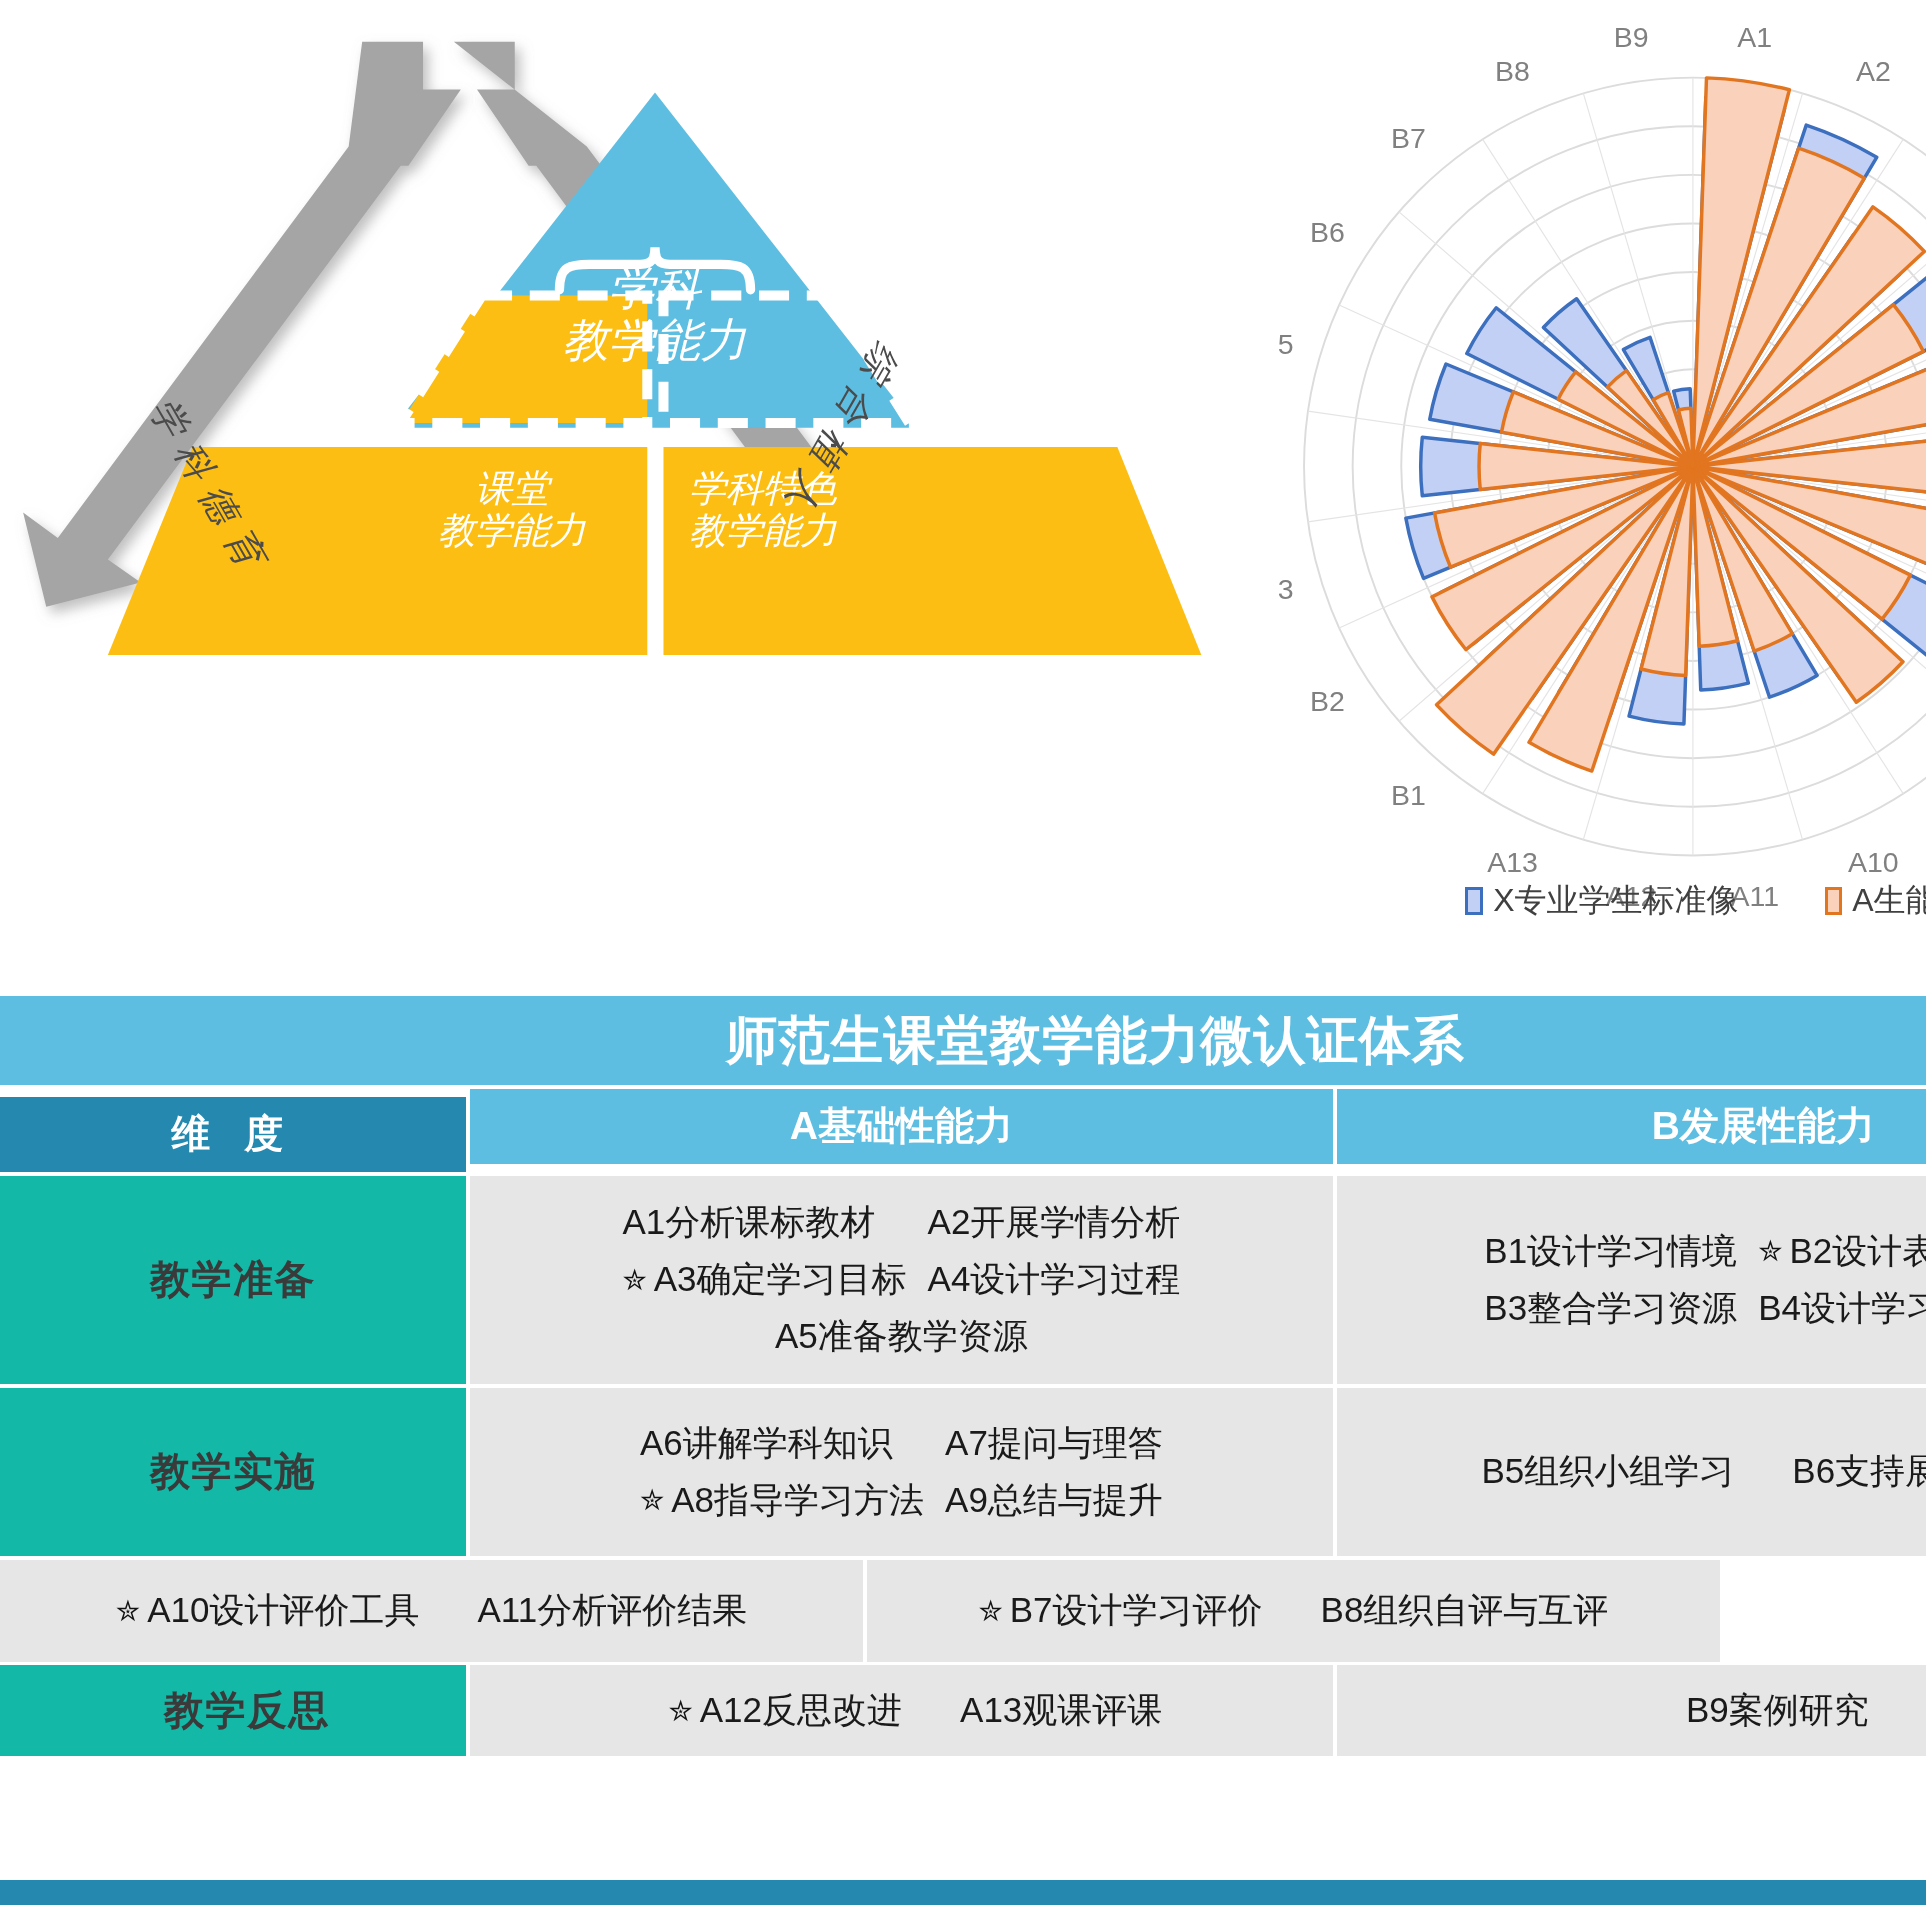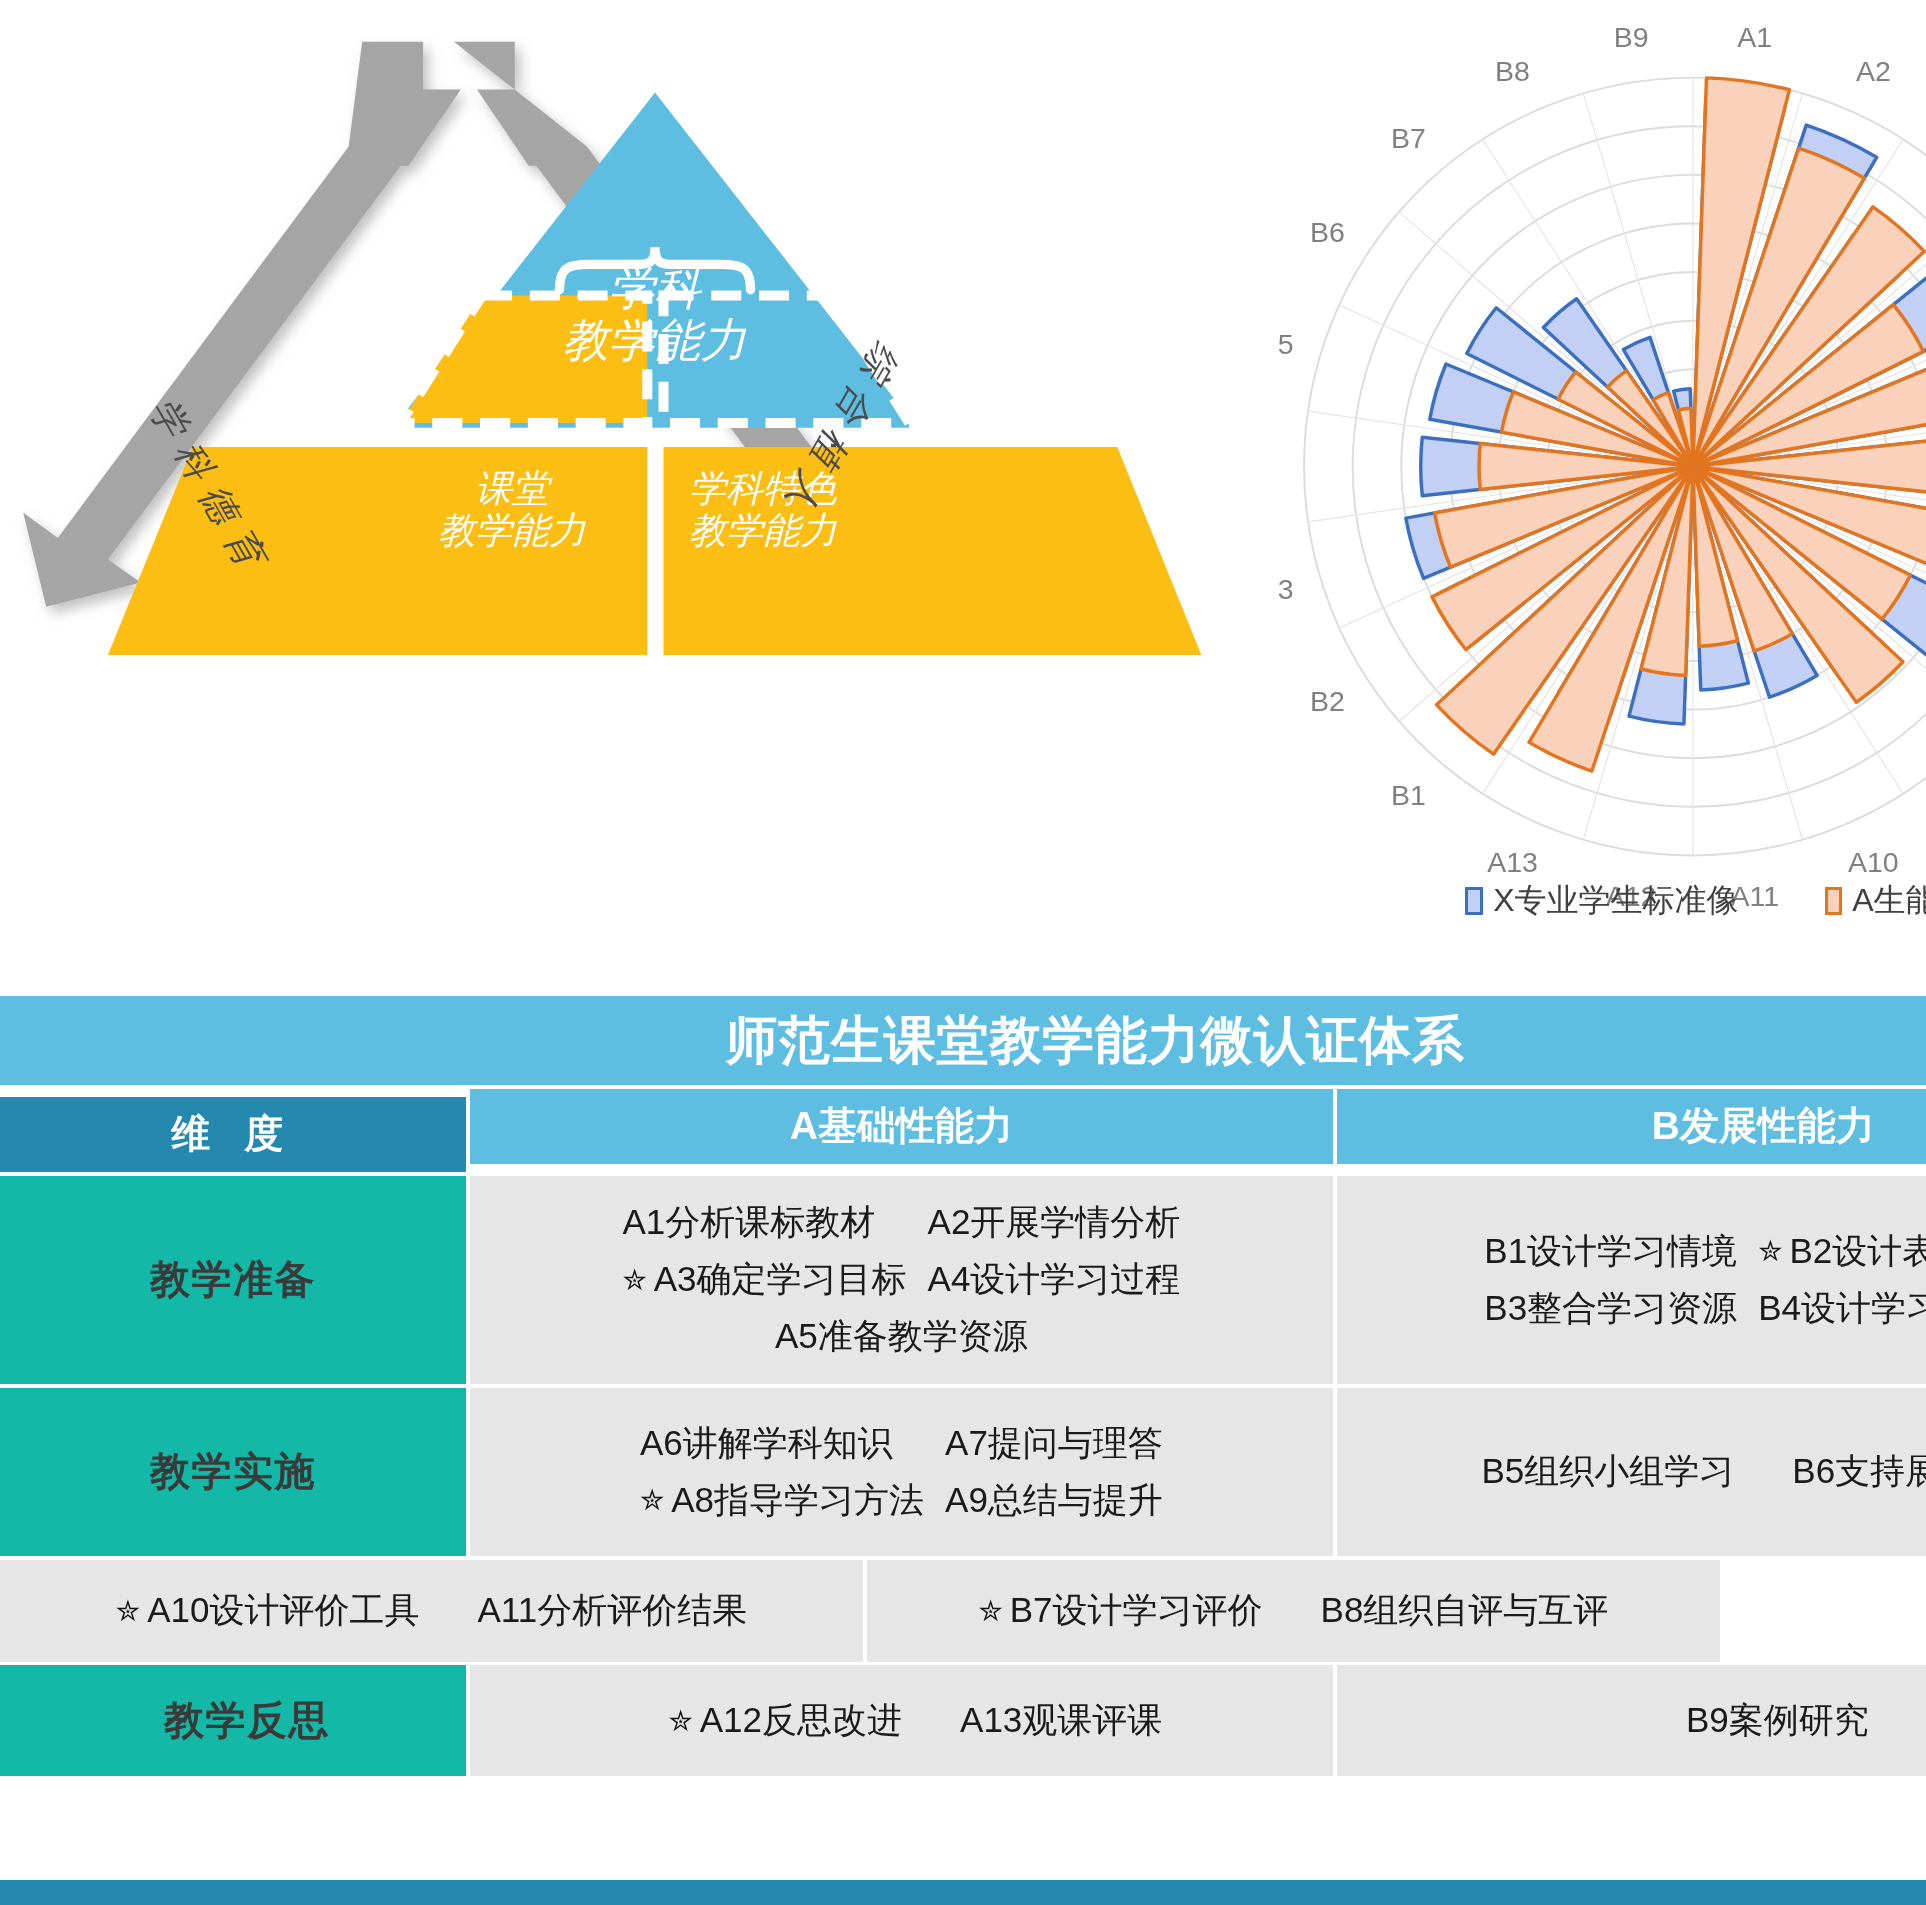--- a/index.html
+++ b/index.html
@@ -64,21 +64,21 @@
   #thead .cell{ height:75px; color:#fff; font-size:39px; font-weight:bold; }
   #thead .c-dim{ background:#2589AF; letter-spacing:11.6px;margin-top:8px; }
   #thead .c-a, #thead .c-b{ background:#5EBEE1; }
 
   .body-row .c-dim{ background:#14b8a6; color:#3a3a3a; font-size:40px; font-weight:bold; letter-spacing:1.5px; }
   .body-row .c-a, .body-row .c-b{ background:#E6E6E6; color:#1a1a1a; }
 
   .row-h1 .cell{ height:208px; }
   .row-h2 .cell{ height:168px; }
   .row-h3 .cell{ height:102px; }
-  .row-h4 .cell{ height:111px;padding-left:28px; }
+  .row-h4 .cell{ height:91px;padding-left:28px; }
 
   .microcert-grid{
     display:grid; grid-template-columns:auto auto; justify-content:center;
     align-items:center; row-gap:10px; column-gap:21px; padding:0 15.4px;
   }
   .mc{ font-size:35px; white-space:nowrap; display:flex; align-items:center; }
   .mc.span2{ grid-column:1 / span 2; justify-content:center;text-align:right; }
   .star{ font-size:29px; margin-right:7px; color:#111; }
 
   .grid-1col{ display:flex; align-items:center; justify-content:center; gap:58px; padding:0 15.4px; flex-wrap:wrap; }

